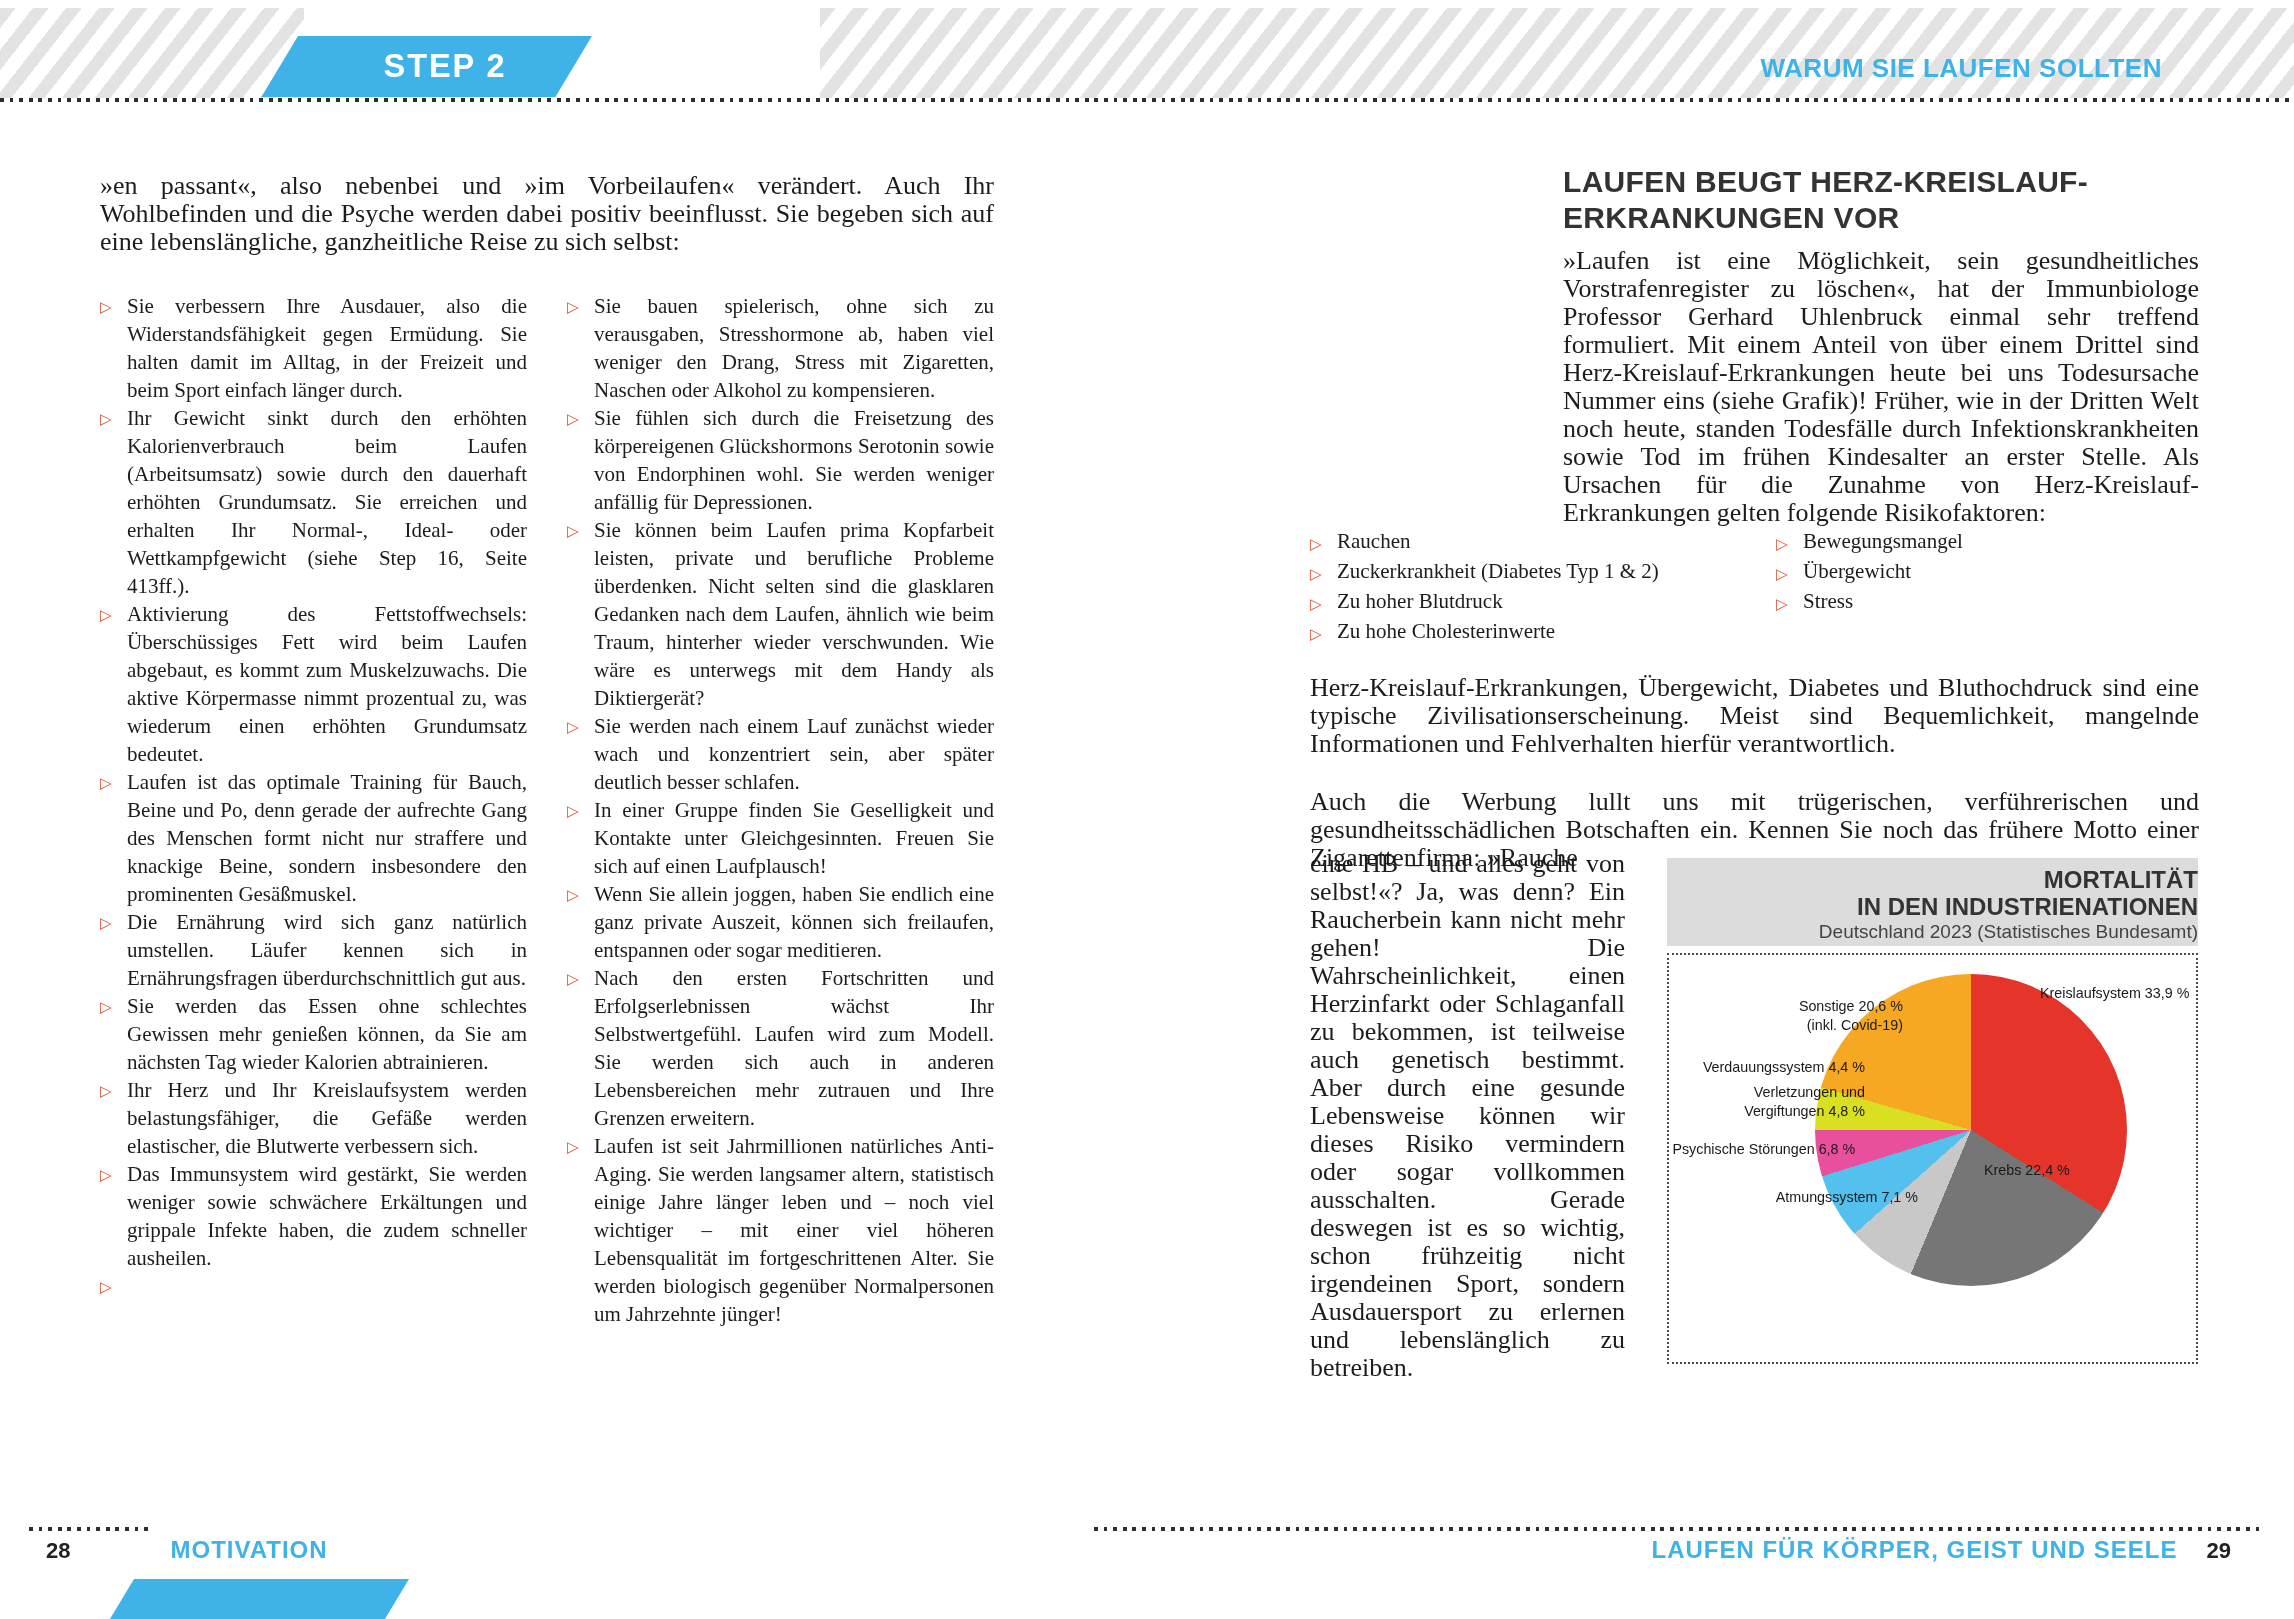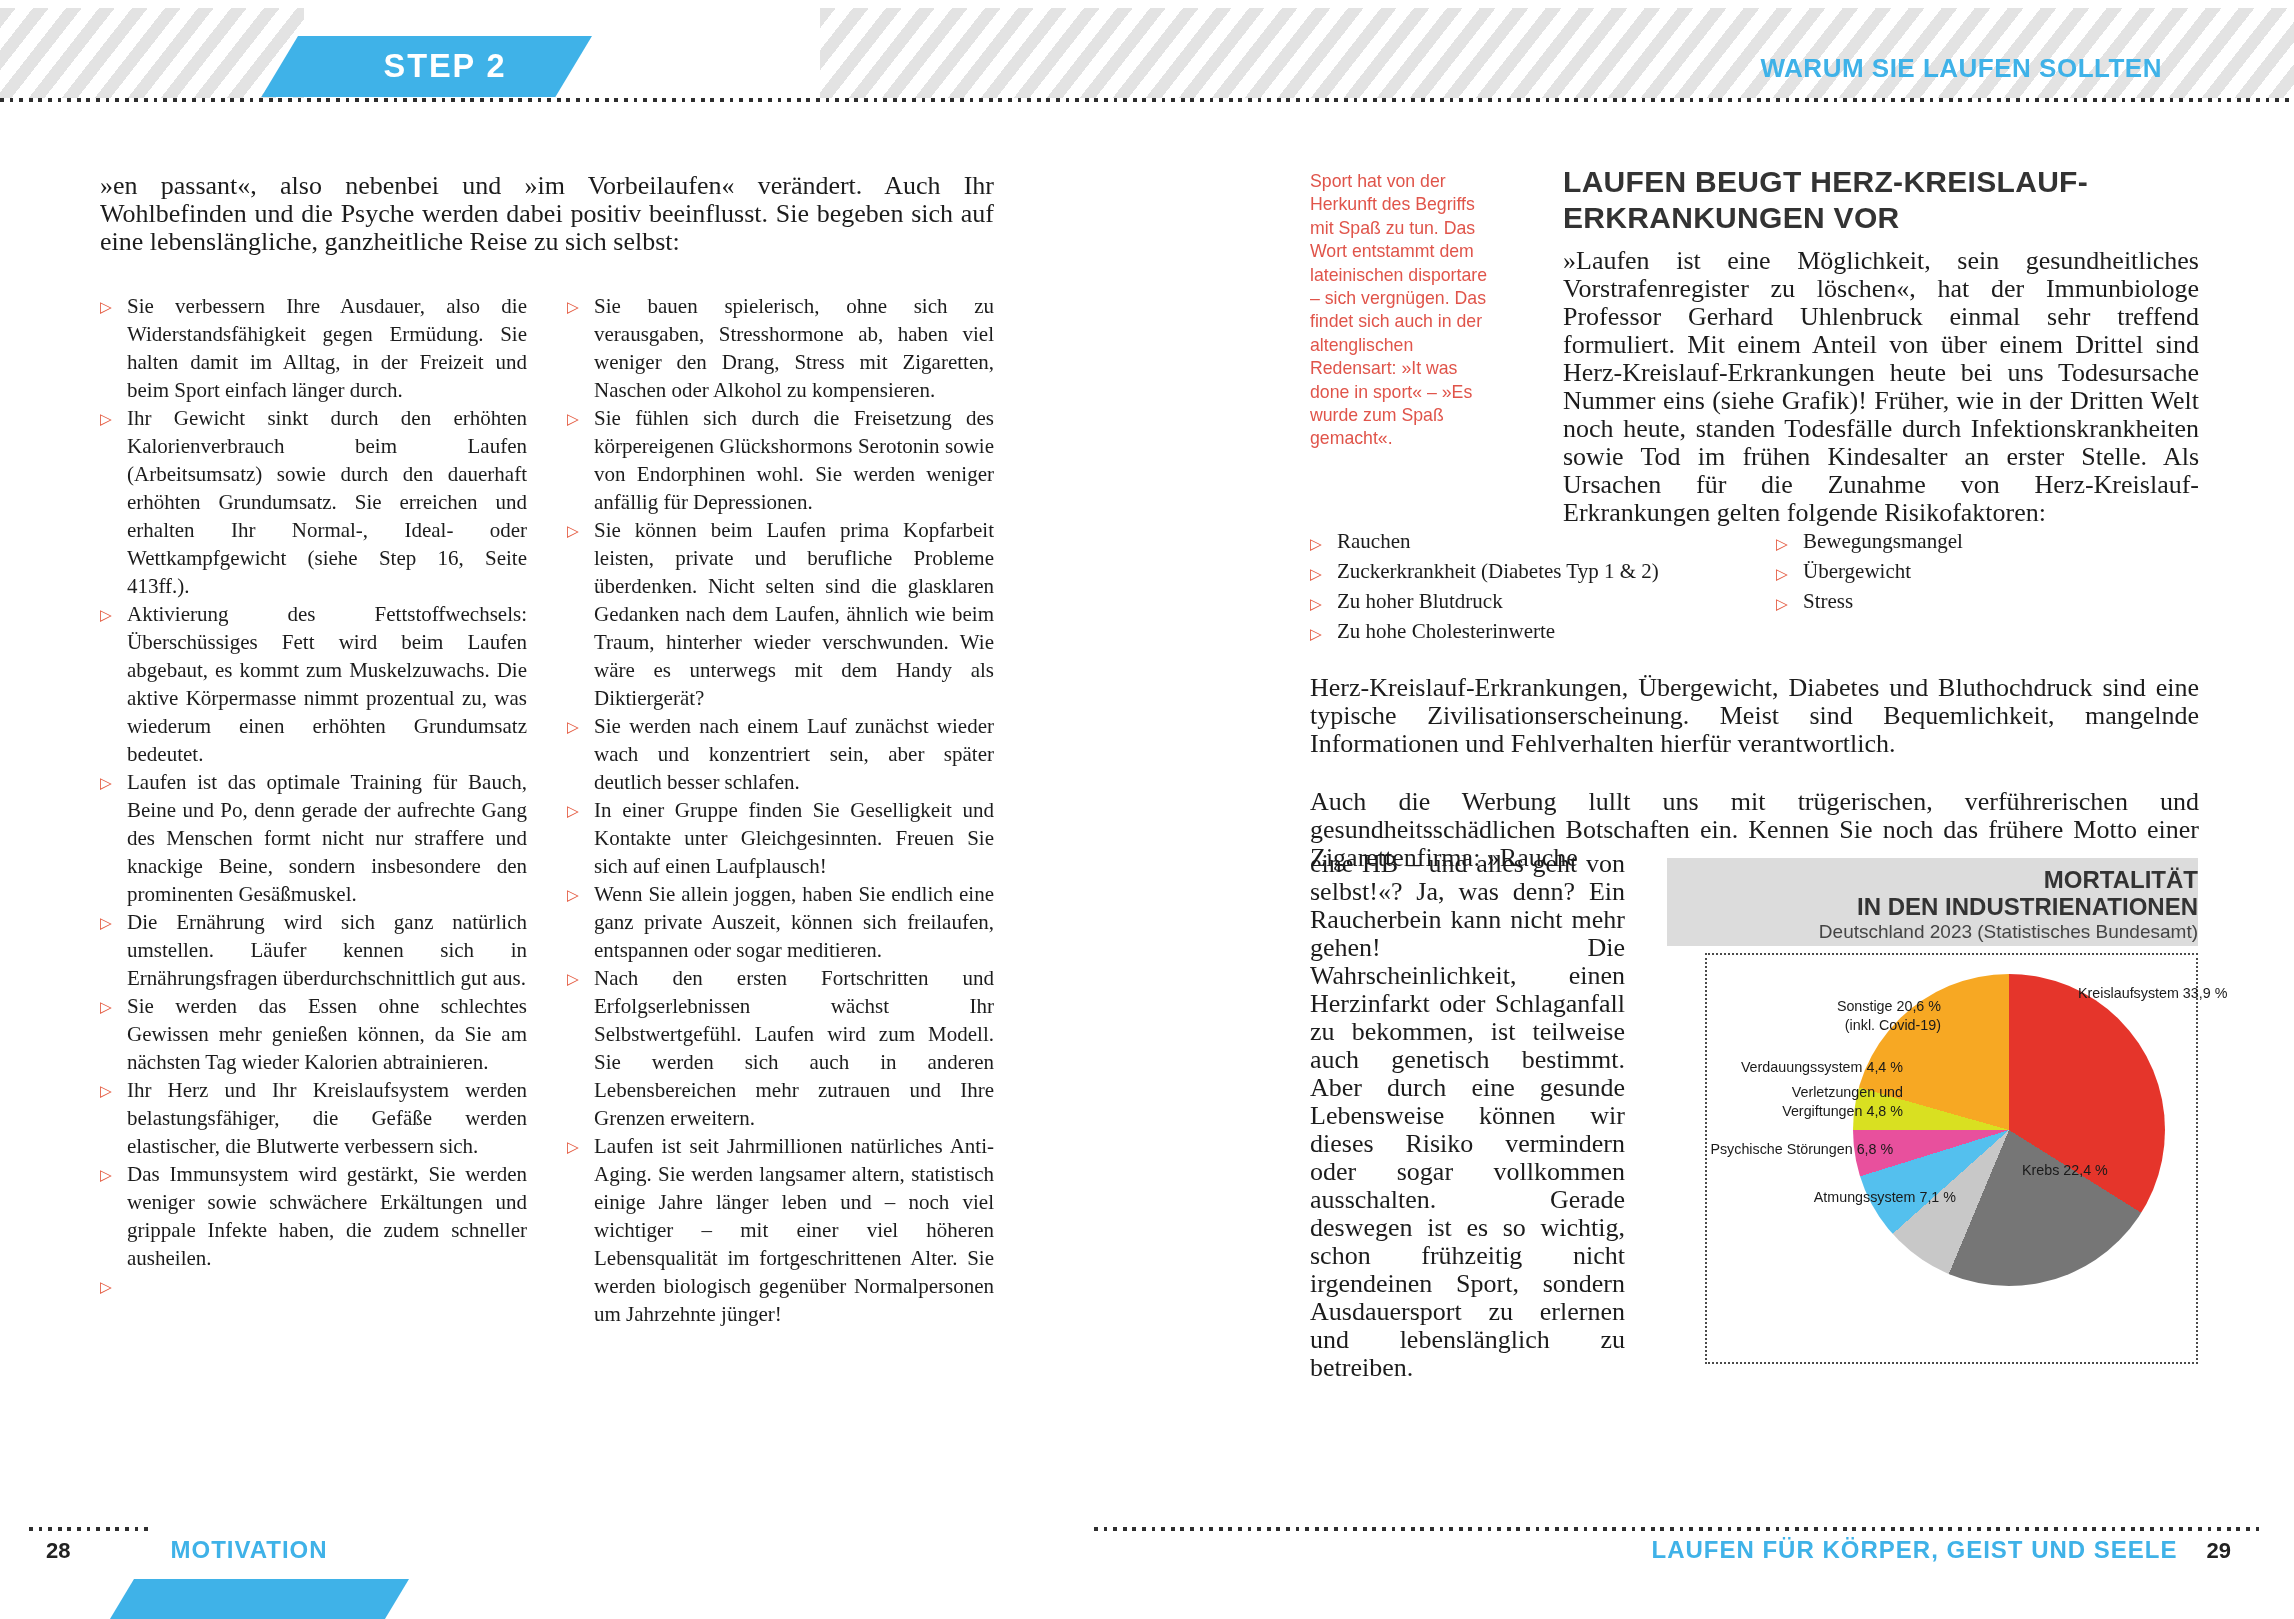--- a/index.html
+++ b/index.html
@@ -14,21 +14,21 @@
   .dotted{height:3.8px;background:repeating-linear-gradient(90deg,#2e2e2e 0 3.8px,transparent 3.8px 9.6px);}
   .body-text{font-size:26px;line-height:28px;text-align:justify;hyphens:auto;}
   .bullet{position:relative;padding-left:27px;font-size:21px;line-height:28px;text-align:justify;hyphens:auto;}
   .tri{position:absolute;left:0;top:1px;color:#e4593f;font-family:"DejaVu Sans",sans-serif;font-size:15.3px;}
   .risk-item{position:relative;padding-left:27px;font-size:21px;line-height:30px;}
   .margin-note{font:17.7px/23.4px "Liberation Sans",sans-serif;color:var(--red,#e0544a);}
   .heading{font:700 30px/36px "Liberation Sans",sans-serif;color:#333;white-space:pre-line;letter-spacing:0.3px;}
   .chart-band{background:#dcdcdc;text-align:right;}
   .chart-title{font:700 24px/27px "Liberation Sans",sans-serif;color:#333;white-space:pre-line;padding-top:8.6px;}
   .chart-sub{font:19px/23px "Liberation Sans",sans-serif;color:#444;}
-  .chart-box{border:2.9px dotted #4a4a4a;background:#fff;box-sizing:border-box;margin-left:38px;}
+  .chart-box{border:2.9px dotted #4a4a4a;background:#fff;box-sizing:border-box;}
   .pie{border-radius:50%;}
   .plabel{position:absolute;font:14.3px/19px "Liberation Sans",sans-serif;color:#1a1a1a;white-space:pre;}
   .pl-right{text-align:right;}
   .footer-num{font:700 22px/27px "Liberation Sans",sans-serif;color:#222;}
   .footer-label{font:700 24px/27px "Liberation Sans",sans-serif;color:var(--blue,#3fb2e8);letter-spacing:1px;}
 </style>
 </head>
 <body>
 
 <div class="page">
@@ -58,21 +58,20 @@
       <div class="bullet"><span class="tri">▷</span><span>Sie bauen spielerisch, ohne sich zu verausgaben, Stresshormone ab, haben viel weniger den Drang, Stress mit Zigaretten, Naschen oder Alkohol zu kompensieren.</span></div>
       <div class="bullet"><span class="tri">▷</span><span>Sie fühlen sich durch die Freisetzung des körpereigenen Glückshormons Serotonin sowie von Endorphinen wohl. Sie werden weniger anfällig für Depressionen.</span></div>
       <div class="bullet"><span class="tri">▷</span><span>Sie können beim Laufen prima Kopfarbeit leisten, private und berufliche Probleme überdenken. Nicht selten sind die glasklaren Gedanken nach dem Laufen, ähnlich wie beim Traum, hinterher wieder verschwunden. Wie wäre es unterwegs mit dem Handy als Diktiergerät?</span></div>
       <div class="bullet"><span class="tri">▷</span><span>Sie werden nach einem Lauf zunächst wieder wach und konzentriert sein, aber später deutlich besser schlafen.</span></div>
       <div class="bullet"><span class="tri">▷</span><span>In einer Gruppe finden Sie Geselligkeit und Kontakte unter Gleichgesinnten. Freuen Sie sich auf einen Laufplausch!</span></div>
       <div class="bullet"><span class="tri">▷</span><span>Wenn Sie allein joggen, haben Sie endlich eine ganz private Auszeit, können sich freilaufen, entspannen oder sogar meditieren.</span></div>
       <div class="bullet"><span class="tri">▷</span><span>Nach den ersten Fortschritten und Erfolgserlebnissen wächst Ihr Selbstwertgefühl. Laufen wird zum Modell. Sie werden sich auch in anderen Lebensbereichen mehr zutrauen und Ihre Grenzen erweitern.</span></div>
       <div class="bullet"><span class="tri">▷</span><span>Laufen ist seit Jahrmillionen natürliches Anti-Aging. Sie werden langsamer altern, statistisch einige Jahre länger leben und – noch viel wichtiger – mit einer viel höheren Lebensqualität im fortgeschrittenen Alter. Sie werden biologisch gegenüber Normalpersonen um Jahrzehnte jünger!</span></div>
     </div>
 
-  <div class="abs margin-note" style="left:1310px;top:170px;width:191px;">Sport hat von der Herkunft des Begriffs mit Spaß zu tun. Das Wort entstammt dem lateinischen disportare – sich vergnügen. Das findet sich auch in der altenglischen Redensart: »It was done in sport« – »Es wurde zum Spaß gemacht«.</div>
 
   <div class="abs heading" style="left:1563px;top:164px;width:660px;">LAUFEN BEUGT HERZ-KREISLAUF-
 ERKRANKUNGEN VOR</div>
 
   <div class="abs body-text" style="left:1563px;top:247px;width:636px;">»Laufen ist eine Möglichkeit, sein gesundheitliches Vorstrafenregister zu löschen«, hat der Immunbiologe Professor Gerhard Uhlenbruck einmal sehr treffend formuliert. Mit einem Anteil von über einem Drittel sind Herz-Kreislauf-Erkrankungen heute bei uns Todesursache Nummer eins (siehe Grafik)! Früher, wie in der Dritten Welt noch heute, standen Todesfälle durch Infektionskrankheiten sowie Tod im frühen Kindesalter an erster Stelle. Als Ursachen für die Zunahme von Herz-Kreislauf-Erkrankungen gelten folgende Risikofaktoren:</div>
 
   <div class="abs" style="left:1310px;top:526px;width:449px;">
       <div class="risk-item"><span class="tri" style="top:2.9px;">▷</span><span>Rauchen</span></div>
       <div class="risk-item"><span class="tri" style="top:2.9px;">▷</span><span>Zuckerkrankheit (Diabetes Typ 1 &amp; 2)</span></div>
       <div class="risk-item"><span class="tri" style="top:2.9px;">▷</span><span>Zu hoher Blutdruck</span></div>

